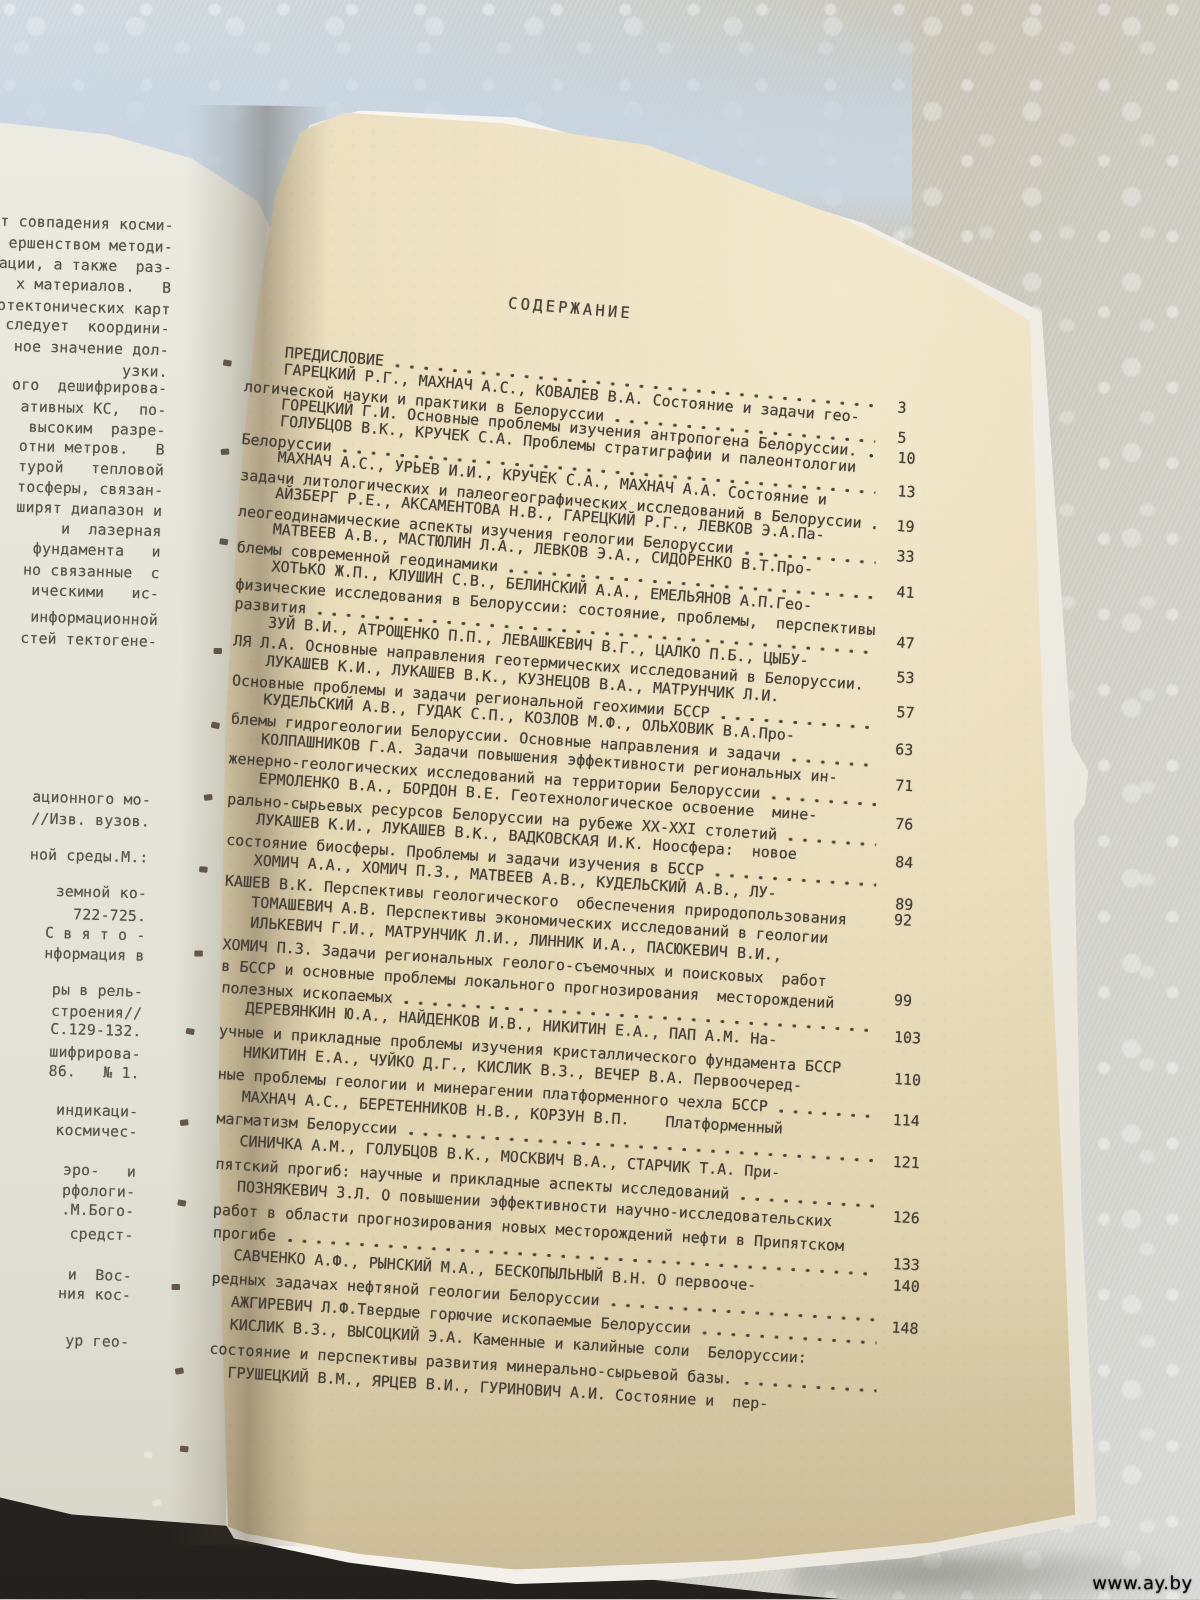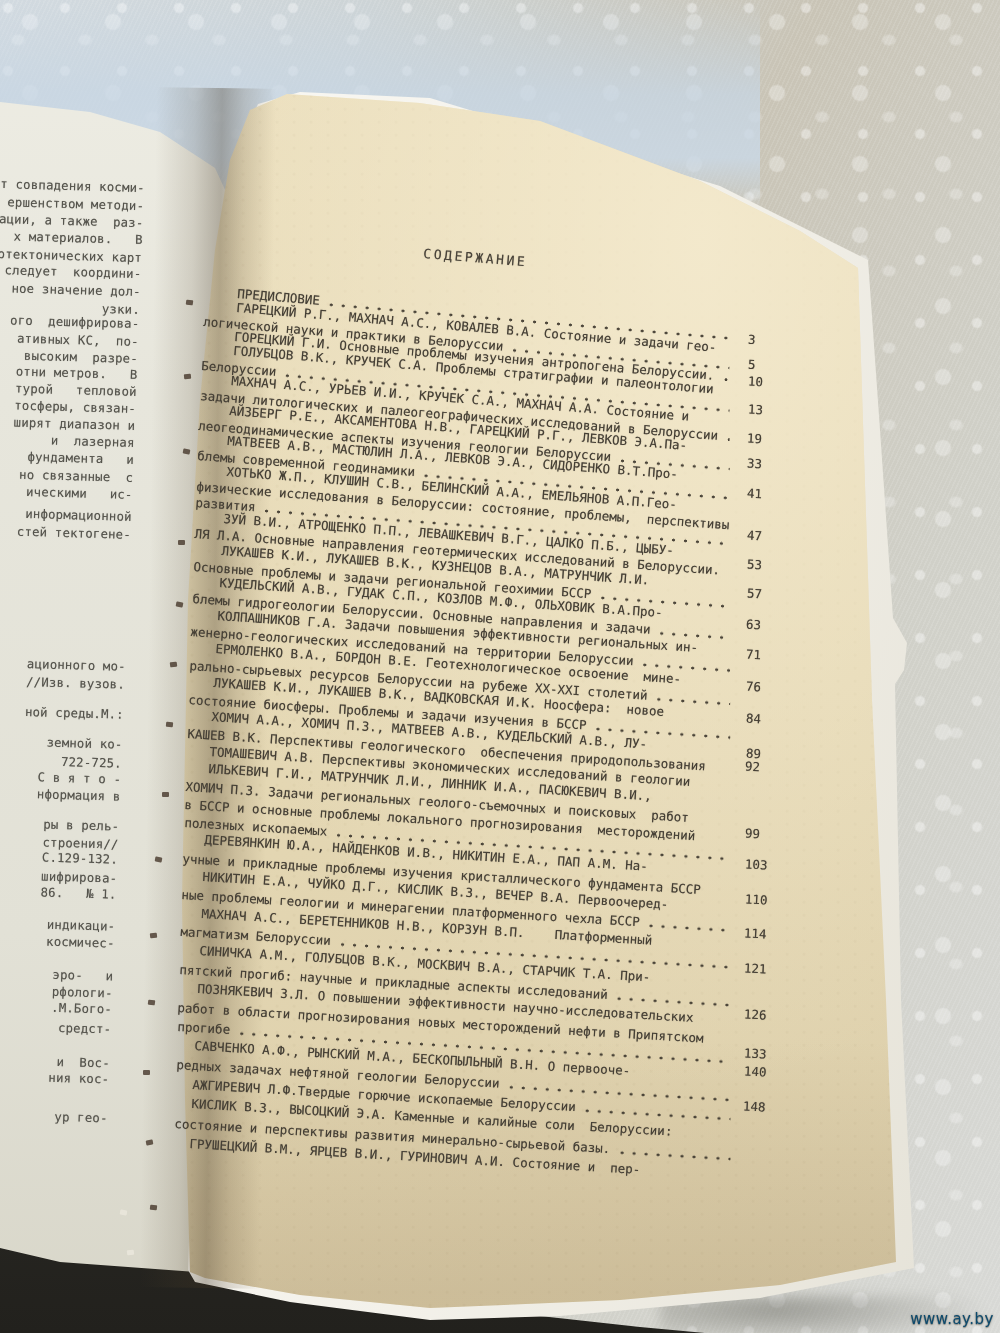--- a/index.html
+++ b/index.html
@@ -91,21 +91,21 @@
   }
   .pnum{
     position:absolute;font-size:12.5px;color:#453f35;
     transform:rotate(3deg);text-shadow:0 0 .8px rgba(69,63,53,.6);
   }
   .stitch{position:absolute;width:7px;height:5px;background:#46372a;opacity:.8;border-radius:1px;}
   .stitch.light{background:#e9e6da;opacity:.95;}
   #watermark{
     position:absolute;right:6px;bottom:5px;
     font-family:"DejaVu Sans","Liberation Sans",sans-serif;
-    font-size:15px;letter-spacing:.5px;color:#0c4a6e;
+    font-size:15px;letter-spacing:.5px;color:#000000;
     text-shadow:0 0 2px rgba(105,105,95,.85), 0 1px 1px rgba(90,90,82,.5);
     margin-top:48px;
   }
 </style>
 </head>
 <body>
 
 <div id="photo">
   <div id="tablecloth"></div>
   <div id="cloth-blue-top"></div>

